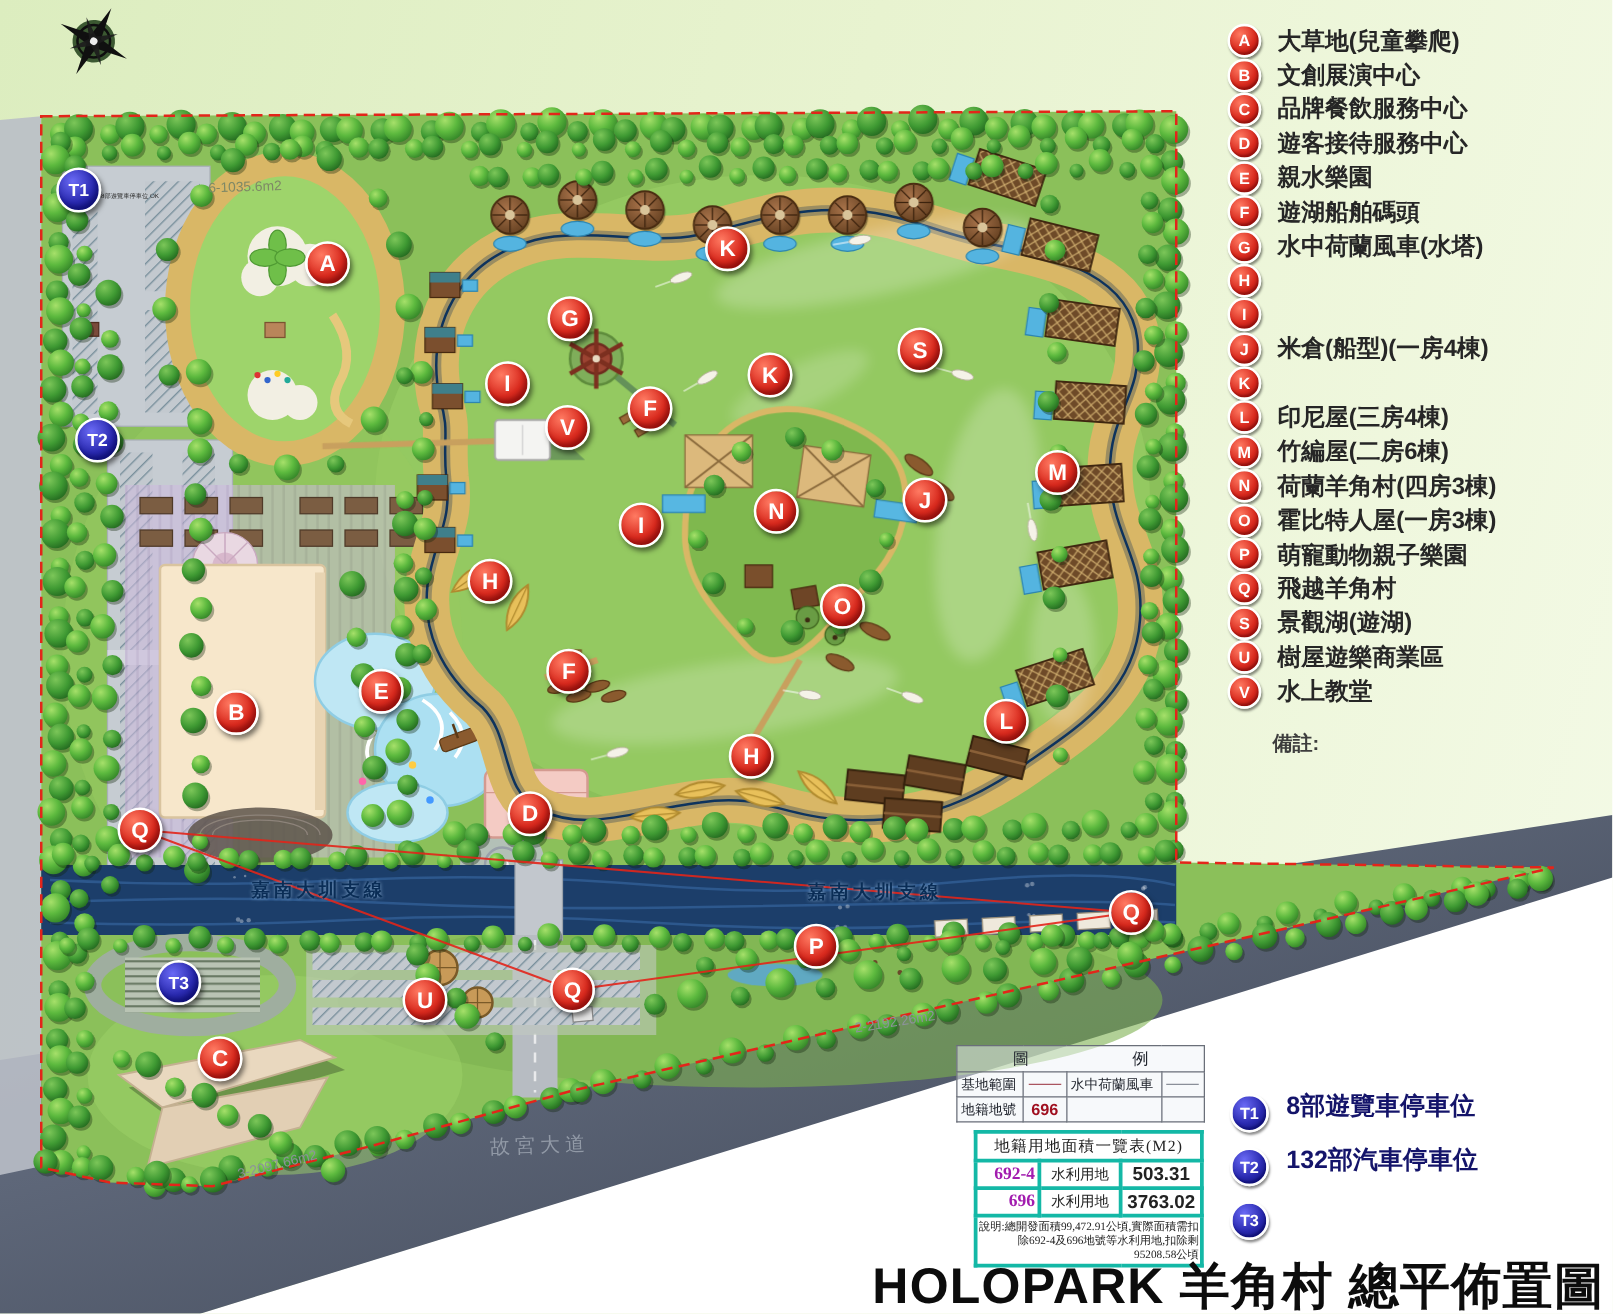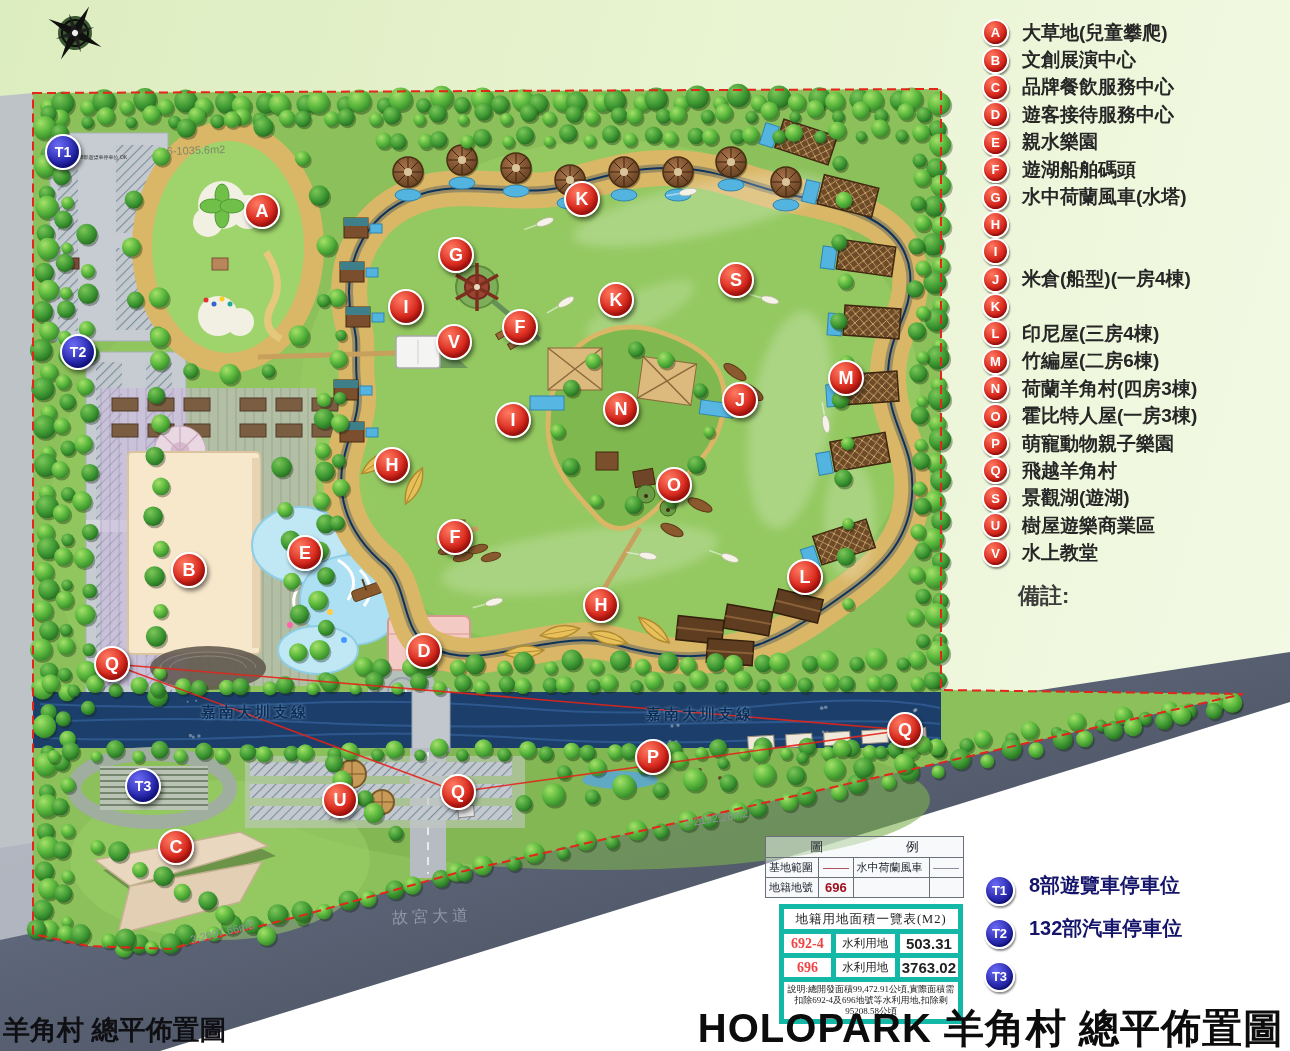--- a/index.html
+++ b/index.html
@@ -29,21 +29,21 @@
   
   .legend{position:absolute;left:982px;top:19px;}
   .legend-row{height:27.4px;display:flex;align-items:center;}
   .legend-circle{width:23px;height:23px;border-radius:50%;border:2px solid #fff;flex:0 0 auto;
     display:flex;align-items:center;justify-content:center;color:#fff;font-weight:bold;font-size:13px;
     background:radial-gradient(circle at 35% 28%,#ff7a62,#d92a1e 55%,#8f0f0f);
     box-shadow:1px 2px 2px rgba(0,0,0,.45), inset -1px -2px 2px rgba(110,0,0,.5);}
   .legend-label{margin-left:13px;font-size:19px;font-weight:bold;color:#262626;white-space:nowrap;}
 
   
-  .notes{position:absolute;left:1018px;top:584px;color:#3d3d3d;font-weight:bold;font-size:22px;line-height:23.5px;}
+  .notes{position:absolute;left:1018px;top:584px;color:#3d3d3d;font-weight:bold;font-size:16px;line-height:23.5px;}
 
   
   .parking{position:absolute;left:984px;top:874px;}
   .parking-row{display:flex;align-items:flex-start;margin-bottom:11px;}
   .parking-circle{width:27px;height:27px;border-radius:50%;border:2px solid #fff;flex:0 0 auto;margin-top:1px;
     display:flex;align-items:center;justify-content:center;color:#fff;font-weight:bold;font-size:13px;
     background:radial-gradient(circle at 35% 28%,#6a6af5,#2a2ab0 55%,#101070);
     box-shadow:1px 2px 2px rgba(0,0,0,.45), inset -1px -2px 2px rgba(0,0,90,.5);}
   .parking-label{margin-left:14px;font-size:20px;font-weight:bold;color:#14146a;line-height:23px;white-space:nowrap;}
 
@@ -52,26 +52,26 @@
     background:rgba(240,243,247,.5);font-size:11px;color:#21252e;}
   .legend-table td{border:1px solid #6a6f79;padding:1px 3px;height:17px;}
   .legend-table .tt{display:flex;justify-content:space-around;font-size:13px;}
   .lot-red{color:#a01020;font-weight:bold;font-size:13px;text-align:center;}
   .swatch{display:inline-block;width:26px;vertical-align:middle;border-top:1px solid #aa5560;}
   .swatch.gray{border-top-color:#8a8f99;}
 
   
   .area-table{position:absolute;left:779px;top:904px;width:184px;border-collapse:collapse;
     background:#fff;font-family:"Liberation Serif","DejaVu Serif",serif;color:#222;}
-  .area-table td{border:5px solid #14b8a6;text-align:center;padding:1px 2px;}
+  .area-table td{border:3px solid #14b8a6;text-align:center;padding:1px 2px;}
   .area-table .ttl{font-size:12.5px;letter-spacing:1px;height:18px;}
-  .area-table .lot{color:#ef4444;font-weight:bold;font-size:14px;width:44px;}
+  .area-table .lot{color:#a21caf;font-weight:bold;font-size:14px;width:44px;text-align:right;}
   .area-table .use{font-size:11.5px;width:58px;}
   .area-table .val{font-weight:bold;font-size:15px;font-family:"Liberation Sans",sans-serif;}
-  .area-table .note{font-size:9px;line-height:11px;padding:2px 1px;}
+  .area-table .note{font-size:9px;line-height:11px;padding:2px 1px;text-align:right;}
 
   .main-title{position:absolute;right:6px;top:1001px;font-size:40px;font-weight:800;color:#0c0c0c;letter-spacing:1px;white-space:nowrap;}
   .footer-left{position:absolute;left:3px;top:1012px;font-size:27px;font-weight:bold;color:#101014;white-space:nowrap;}
 </style>
 </head>
 <body>
 
 <div class="poster">
 
   <svg class="art" width="1290" height="1051" viewBox="0 0 1290 1051">
@@ -1962,14 +1962,13 @@
         <span class="parking-label">
           <div>132部汽車停車位</div>
         </span>
       </div>
       <div class="parking-row">
         <span class="parking-circle">T3</span>
       </div>
     </div>
 
   <div class="main-title">HOLOPARK 羊角村 總平佈置圖</div>
-  <div class="footer-left">羊角村 總平佈置圖</div>
 </div>
 
 </body></html>

